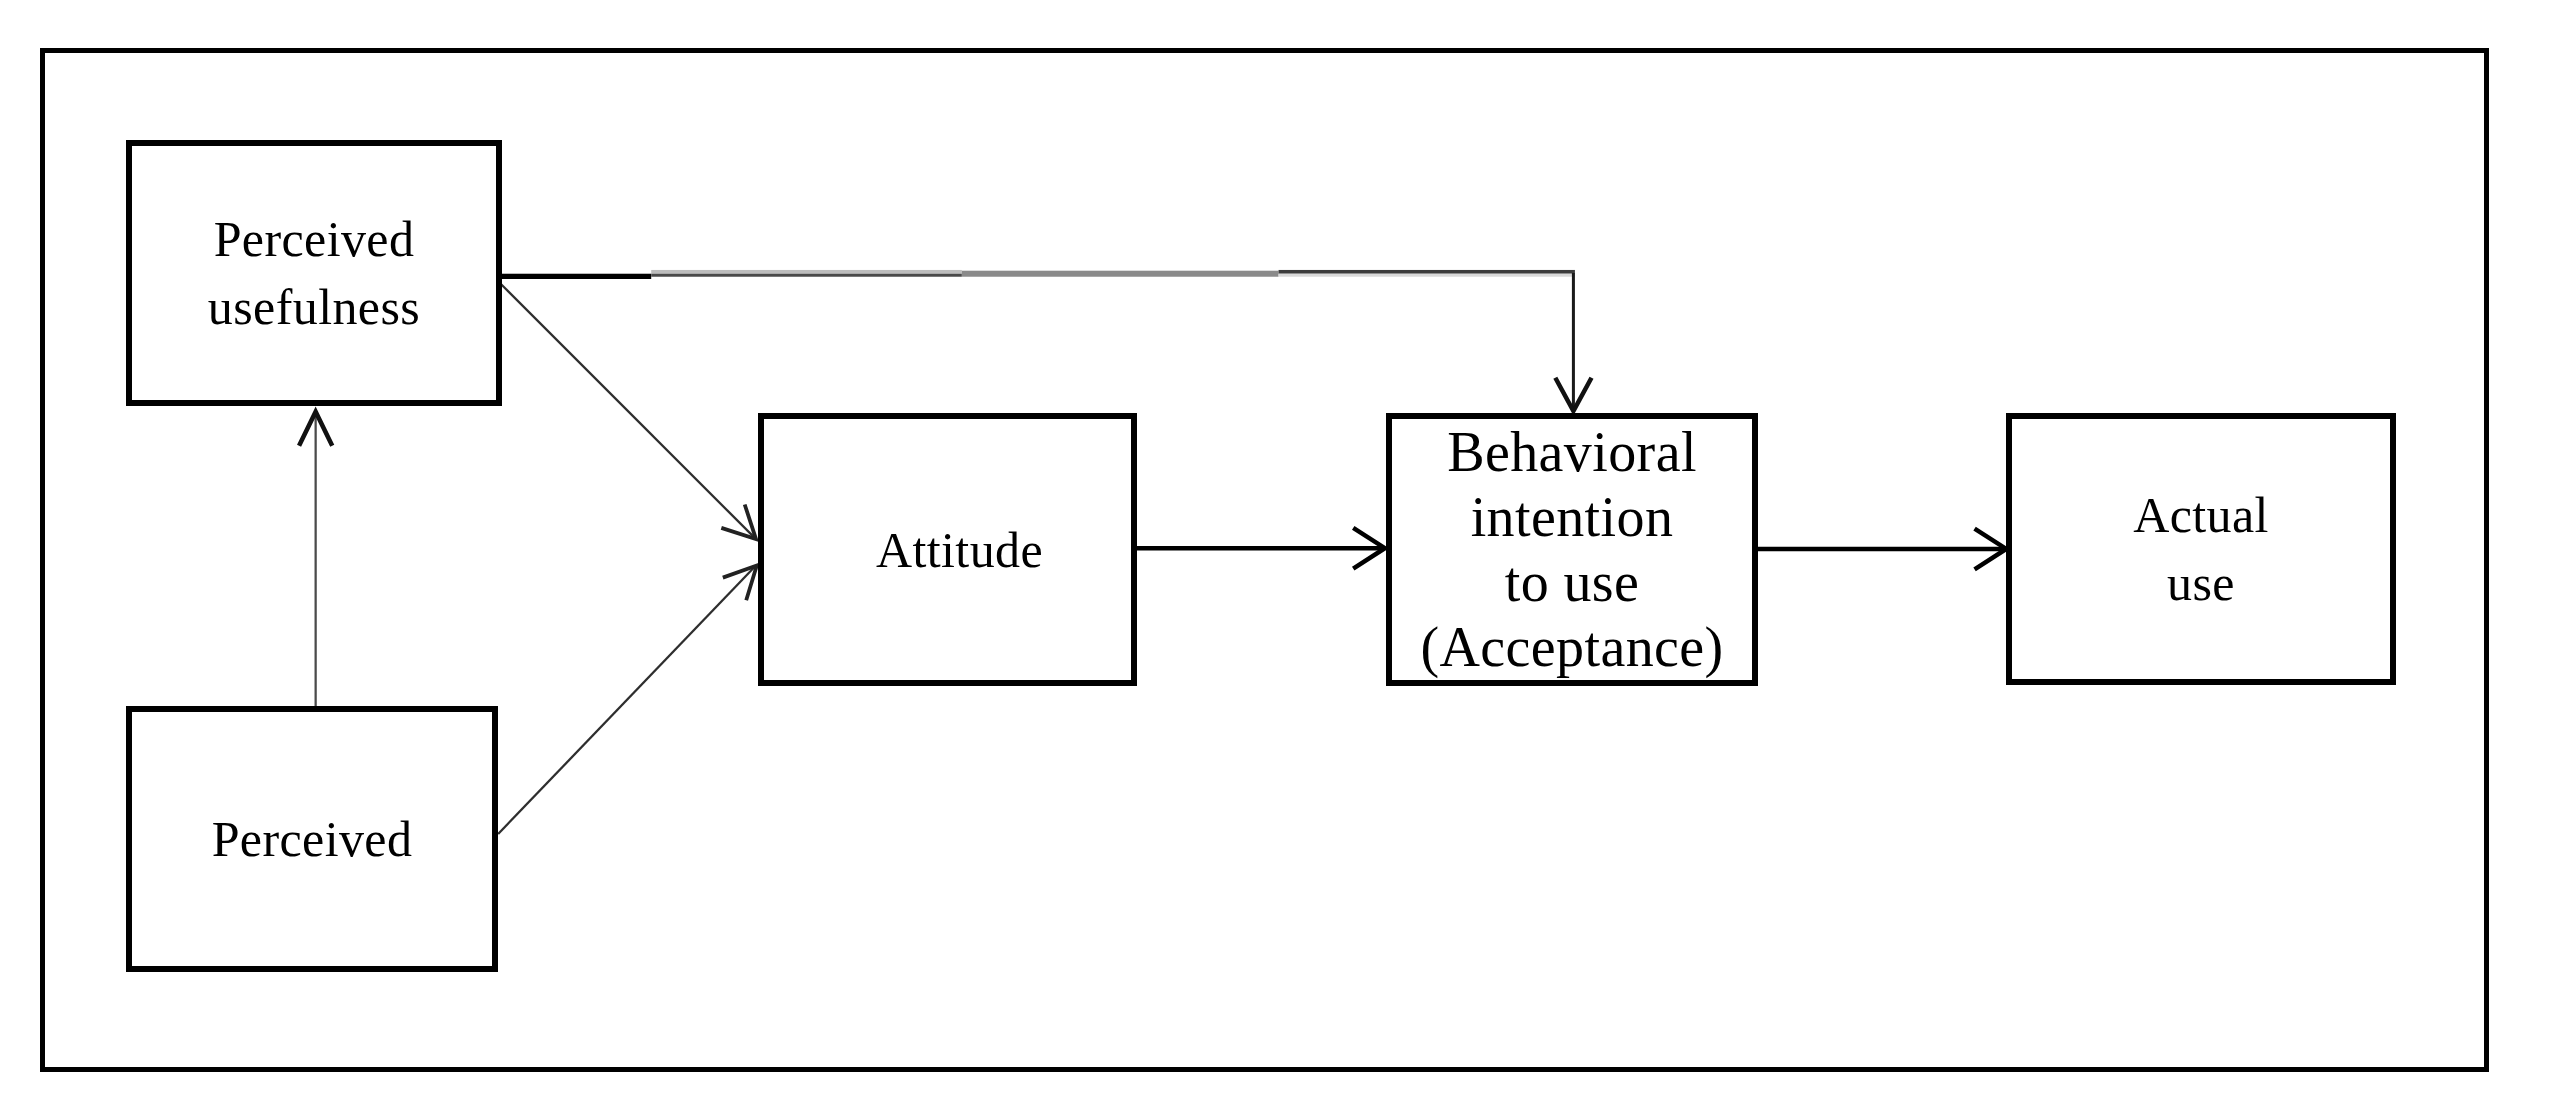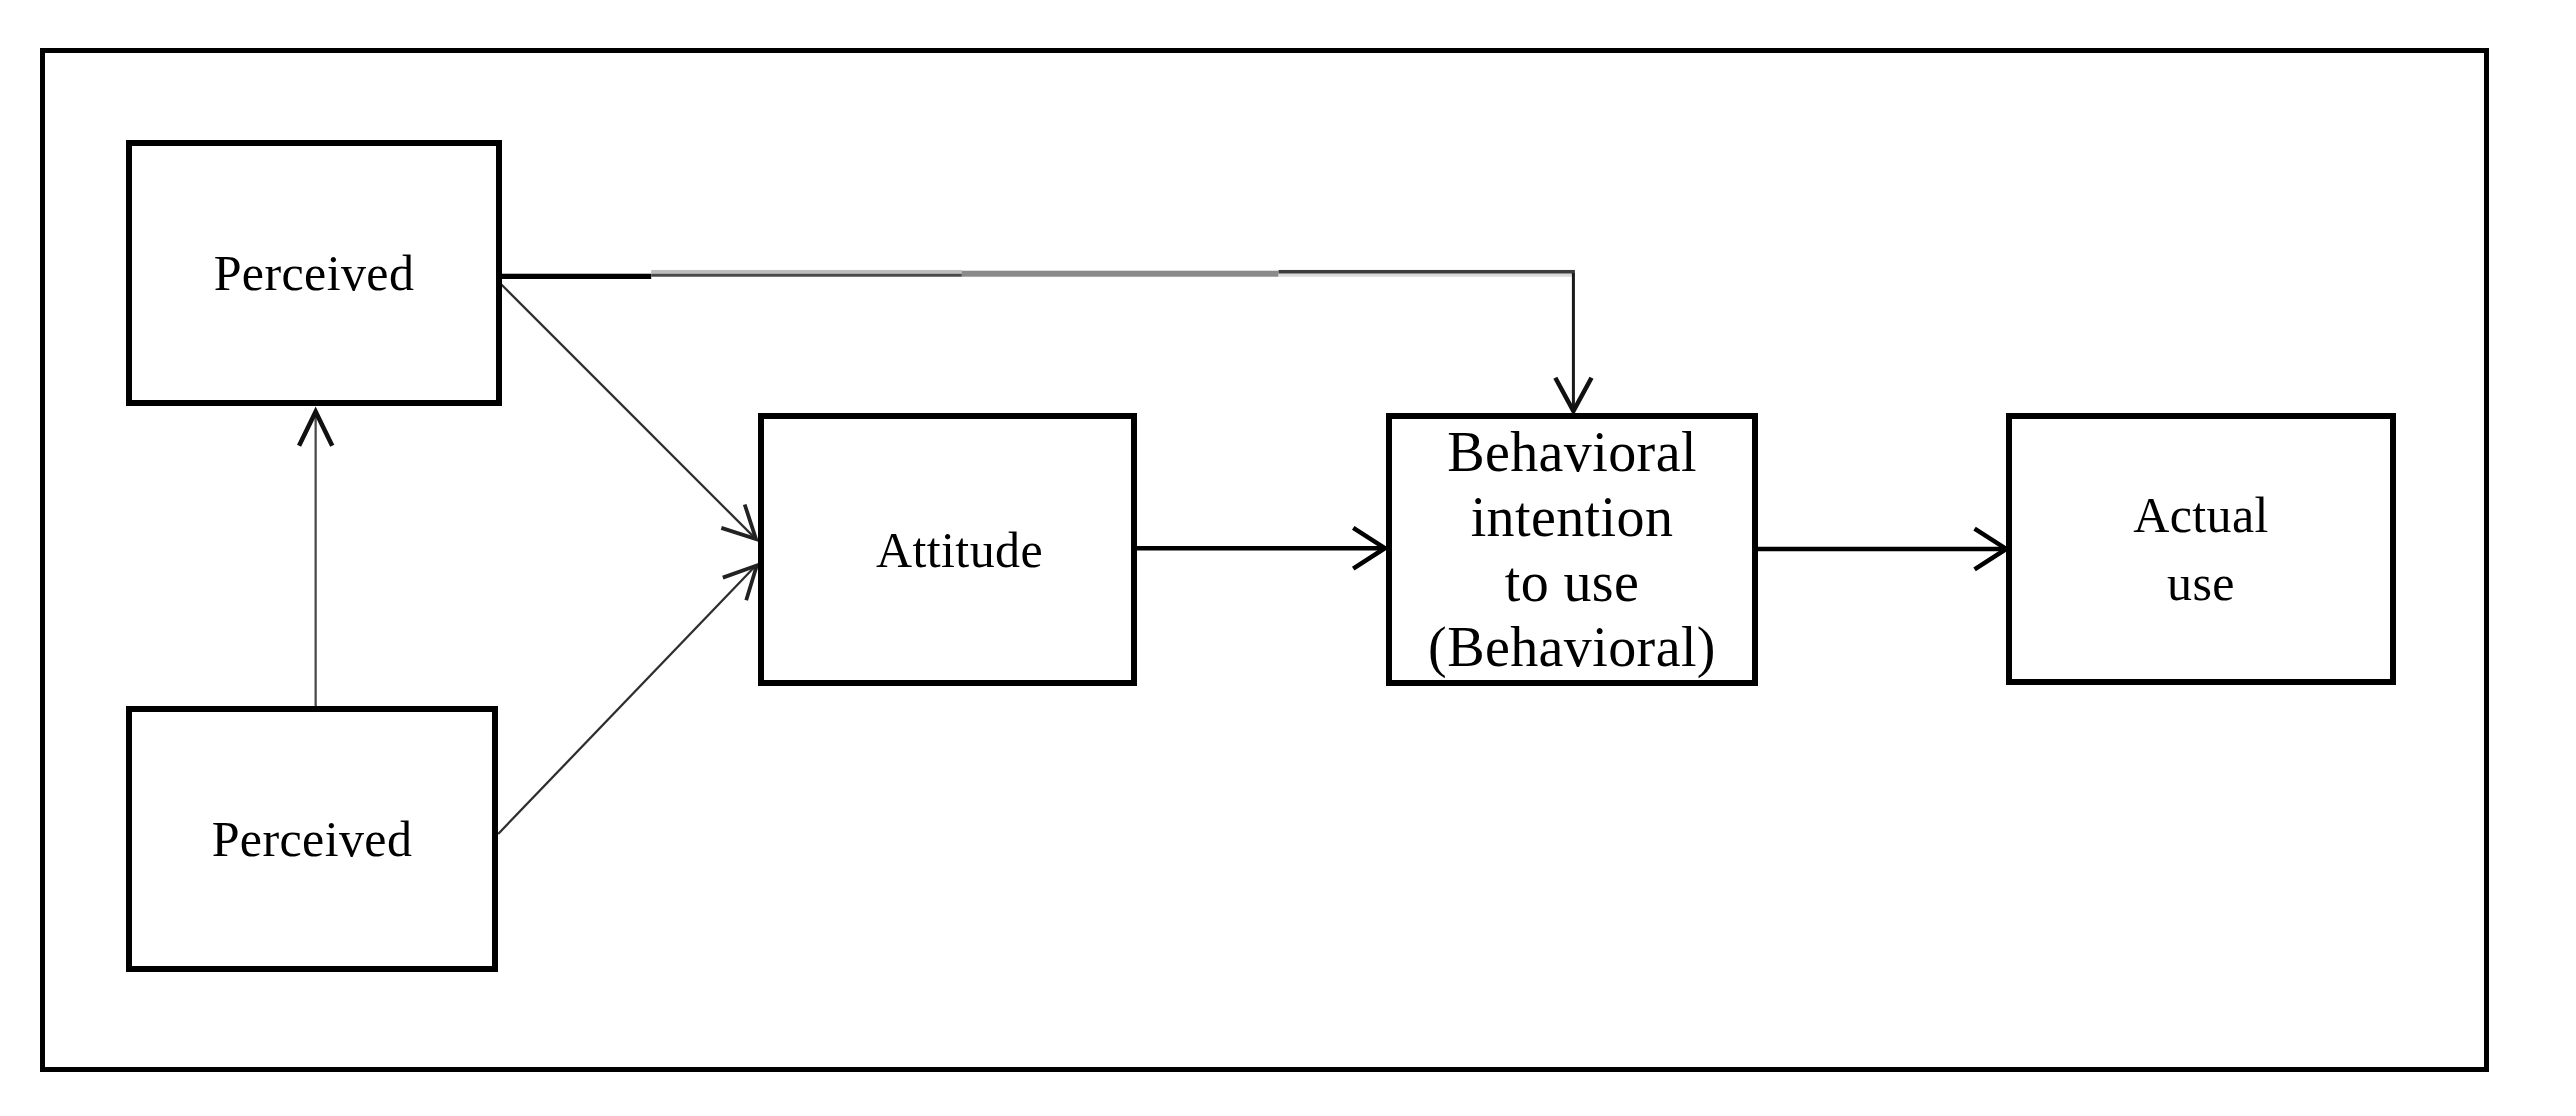--- a/index.html
+++ b/index.html
@@ -98,35 +98,36 @@
     </g>
 
     <g>
       <line x1="2329" y1="728" x2="2657" y2="728" stroke="#000000" stroke-width="6"></line>
       <path d="M 2618 701 L 2660 728 L 2618 755" fill="none" stroke="#000000" stroke-width="6"></path>
     </g>
   </svg>
 
   <div class="node node-pu">
     <span>Perceived</span>
+    <span>usefulness</span>
   </div>
 
   <div class="node node-peou">
     <span>Perceived</span>
   </div>
 
   <div class="node node-at">
     <span>Attitude</span>
   </div>
 
   <div class="node node-bi">
     <span>Behavioral</span>
     <span>intention</span>
     <span>to use</span>
-    <span>(Behavioral)</span>
+    <span>(Acceptance)</span>
   </div>
 
   <div class="node node-au">
     <span>Actual</span>
     <span>use</span>
   </div>
 
 </div>
 
 

